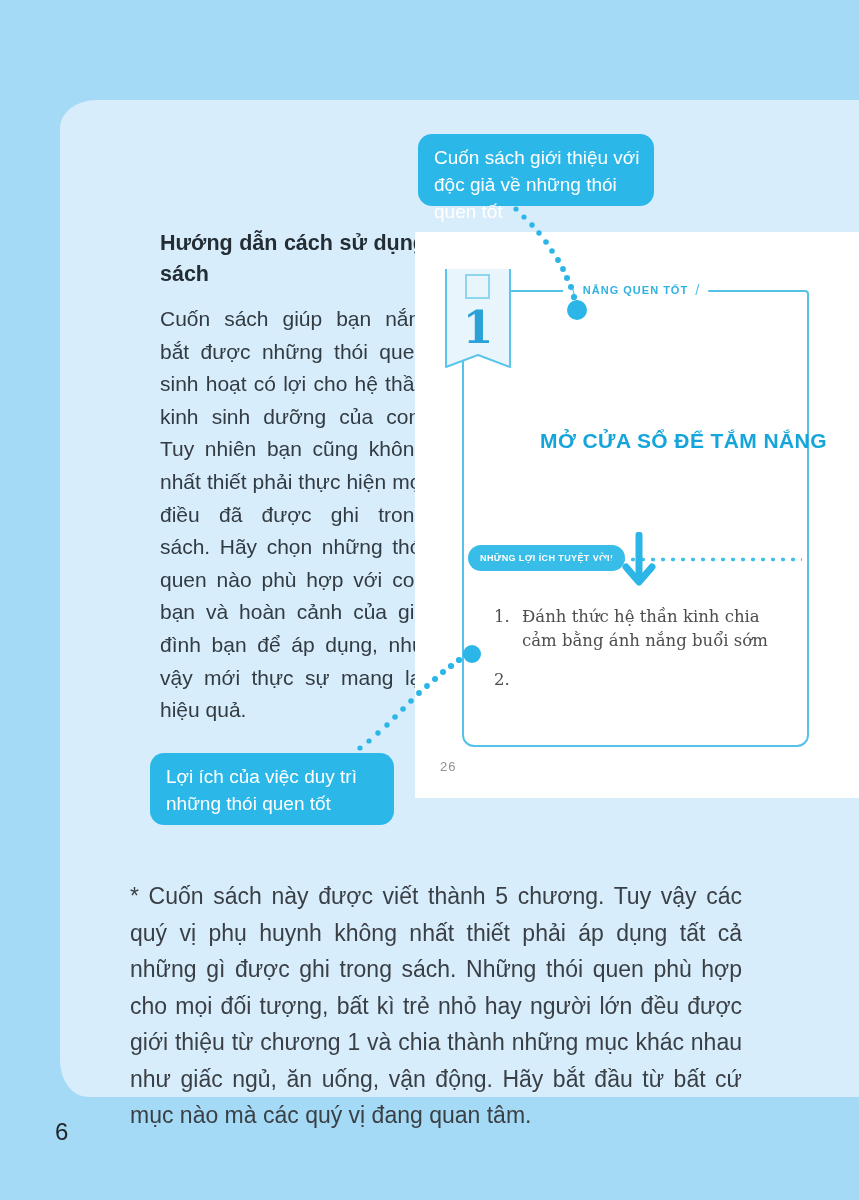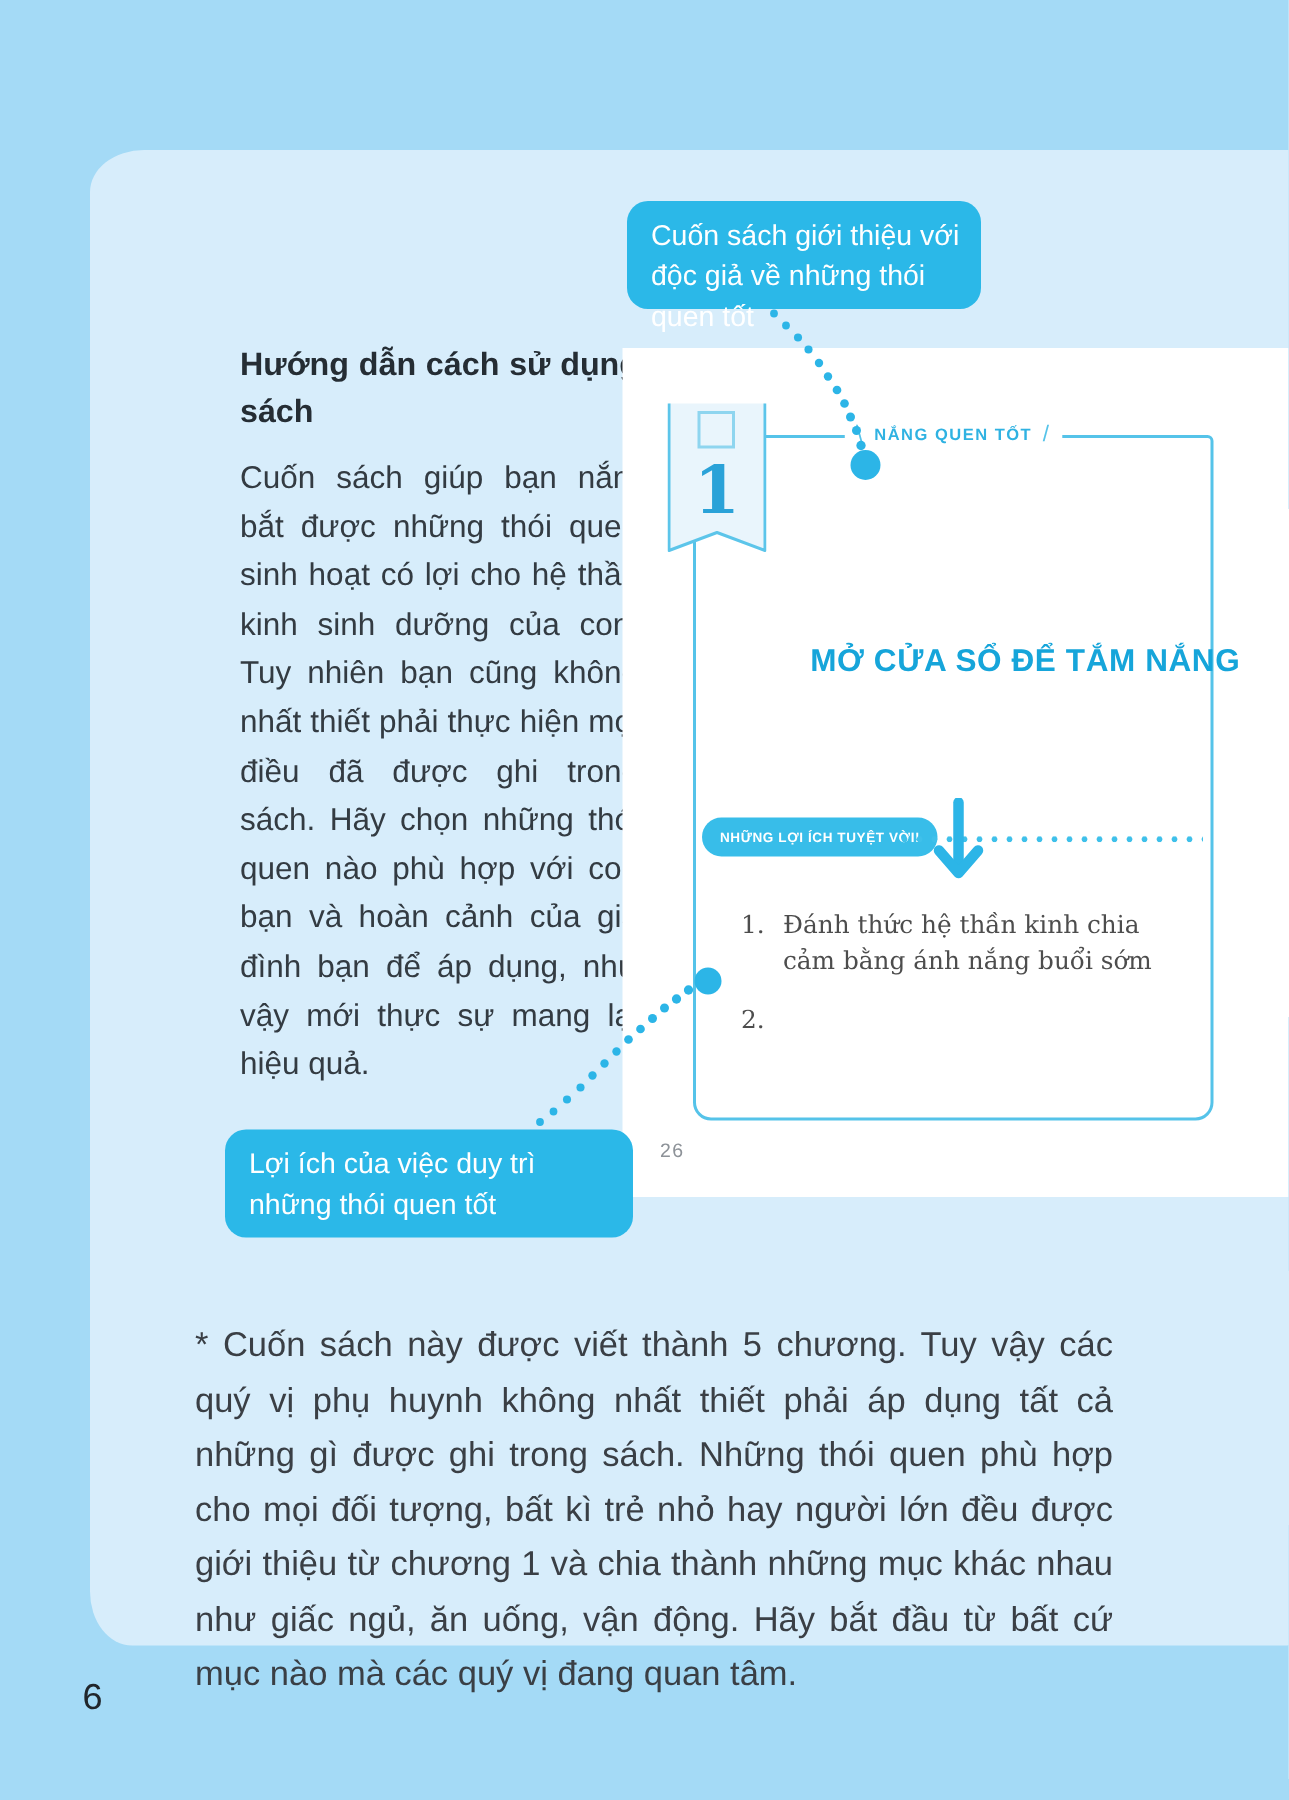--- a/index.html
+++ b/index.html
@@ -14,21 +14,21 @@
     background:#d7edfb;
     border-radius:36px 4px 10px 28px / 28px 8px 14px 36px;
   }
   
   .callout {
     position:absolute; background:#2bb8e8; color:#ffffff;
     border-radius:14px; font-size:19px; line-height:27px;
     padding:10px 14px 10px 16px; font-weight:400;
   }
   .callout-top  { left:418px; top:134px; width:236px; height:72px; }
-  .callout-bottom { left:150px; top:753px; width:272px; height:72px; }
+  .callout-bottom { left:150px; top:753px; width:244px; height:72px; }
   
   .left-col { position:absolute; left:112px; top:228px; width:266px; color:#2b333b;margin-left:48px; }
   .left-heading {
     font-size:21.5px; font-weight:bold; line-height:31px;
     text-align:justify; color:#252d34; margin-bottom:13px;
   }
   .left-body {
     font-size:21px; line-height:32.6px; text-align:justify; color:#333b42;
   }
   

